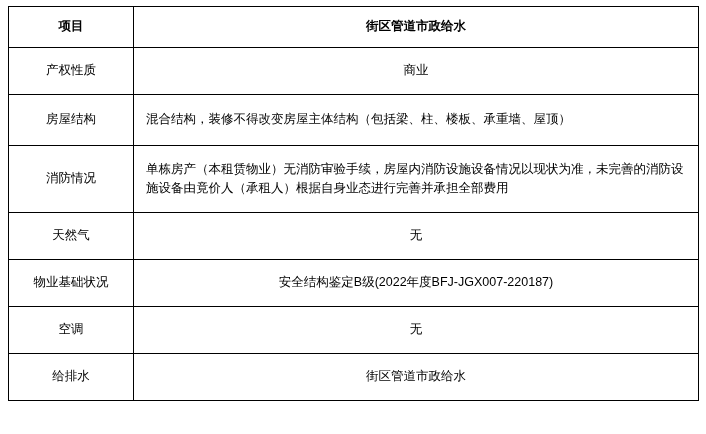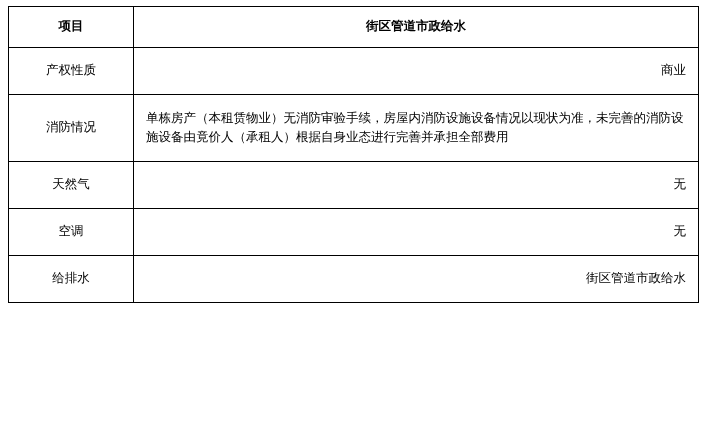--- a/index.html
+++ b/index.html
@@ -45,21 +45,21 @@
   }
   .cell-label {
     text-align: center;
     font-weight: normal;
     padding: 6px 4px;
   }
   .cell-value {
     padding: 6px 12px;
   }
   .v-center {
-    text-align: right;
+    text-align: center;
   }
   .v-left {
     text-align: left;
   }
   .row-h-sm td { height: 34px; }
   .row-h-md td { height: 38px; }
   .row-h-lg td { height: 54px; }
 </style>
 </head>
 <body>
@@ -73,27 +73,35 @@
     </colgroup>
     <tbody>
       <tr>
         <td class="hdr-label">项目</td>
         <td class="hdr-value">街区管道市政给水</td>
       </tr>
       <tr class="row-h-sm">
         <td class="cell-label">产权性质</td>
         <td class="cell-value v-center">商业</td>
       </tr>
+      <tr class="row-h-md">
+        <td class="cell-label">房屋结构</td>
+        <td class="cell-value v-left">混合结构，装修不得改变房屋主体结构（包括梁、柱、楼板、承重墙、屋顶）</td>
+      </tr>
       <tr class="row-h-lg">
         <td class="cell-label">消防情况</td>
         <td class="cell-value v-left">单栋房产（本租赁物业）无消防审验手续，房屋内消防设施设备情况以现状为准，未完善的消防设施设备由竟价人（承租人）根据自身业态进行完善并承担全部费用</td>
       </tr>
       <tr class="row-h-sm">
         <td class="cell-label">天然气</td>
         <td class="cell-value v-center">无</td>
+      </tr>
+      <tr class="row-h-sm">
+        <td class="cell-label">物业基础状况</td>
+        <td class="cell-value v-center">安全结构鉴定B级(2022年度BFJ-JGX007-220187)</td>
       </tr>
       <tr class="row-h-sm">
         <td class="cell-label">空调</td>
         <td class="cell-value v-center">无</td>
       </tr>
       <tr class="row-h-sm">
         <td class="cell-label">给排水</td>
         <td class="cell-value v-center">街区管道市政给水</td>
       </tr>
     </tbody>

